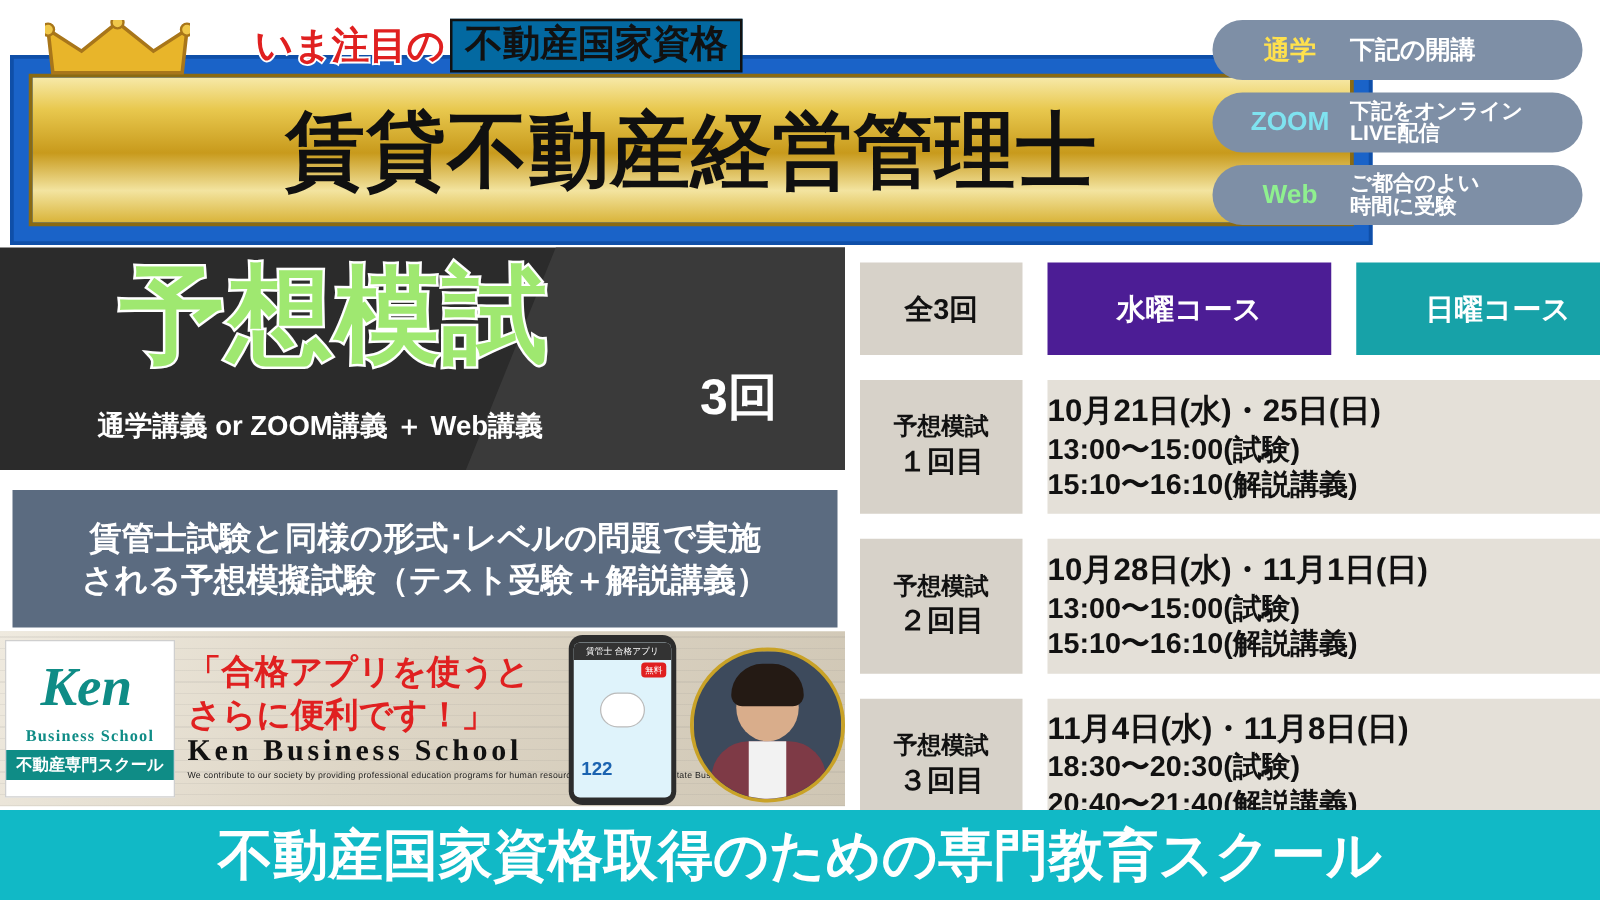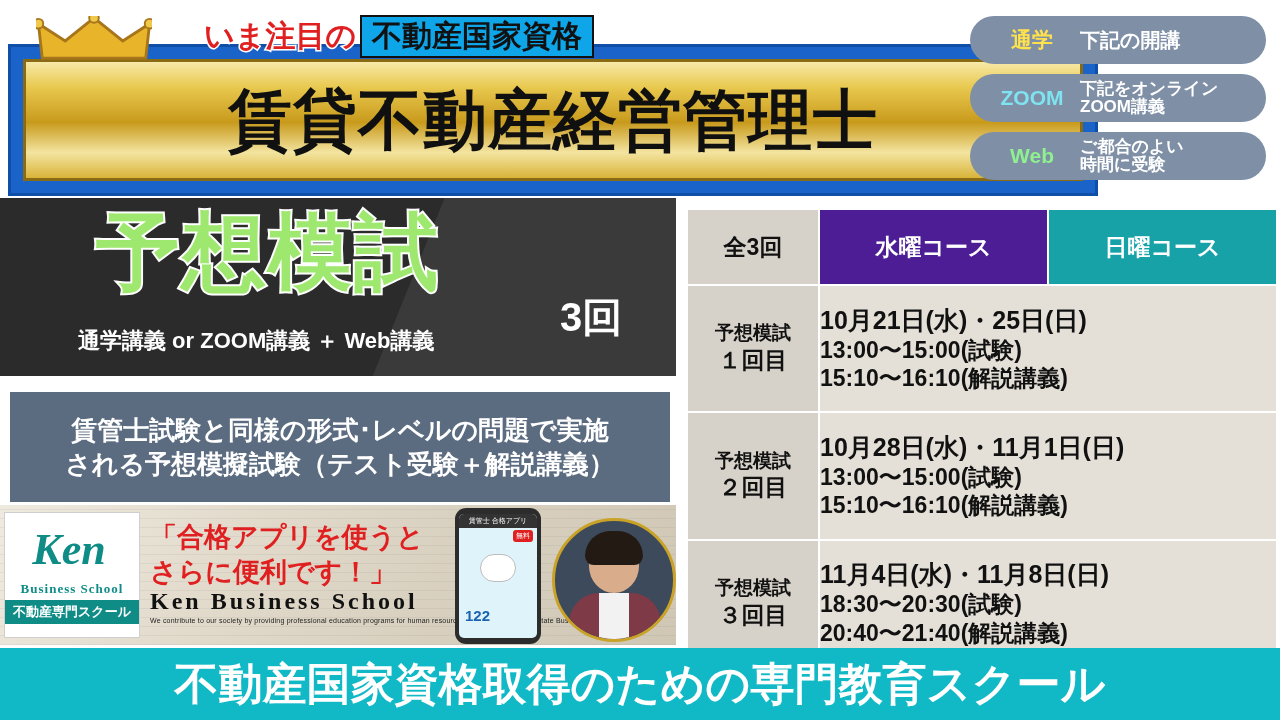--- a/index.html
+++ b/index.html
@@ -55,21 +55,21 @@
   }
   .ribbon-pre {
     font-size: 30px; font-weight: bold;
     color: #e02020;
     -webkit-text-stroke: 3px #ffffff;
     paint-order: stroke fill;
     white-space: nowrap;
   }
   .ribbon-box {
     margin-left: 4px;
-    background: #0ea5e9;
+    background: #0369a1;
     border: 2px solid #111;
     padding: 2px 10px 4px 10px;
     font-size: 30px; font-weight: bold;
     color: #111;
     white-space: nowrap;
     line-height: 1.1;
   }
   .crown {
     position: absolute;
     left: 28px; top: 2px;
@@ -301,21 +301,21 @@
   }
 
   
   .table {
     position: absolute;
     left: 688px; top: 210px;
     width: 584px; height: 456px;
     display: grid;
     grid-template-columns: 130px 227px 227px;
     grid-template-rows: 74px 1fr 1fr 1fr;
-    gap: 2px;
+    gap: 20px;
   }
   .cell { display: flex; align-items: center; justify-content: center; }
   .th-count {
     background: #d7d2c9; color: #111;
     font-size: 23px; font-weight: bold;
   }
   .th-wed {
     background: #4c1d95; color: #ffffff;
     font-size: 23px; font-weight: bold;
   }
@@ -382,21 +382,21 @@
 
   <div class="pills">
     <div class="pill">
       <span class="pill-key c-yellow">通学</span>
       <span class="pill-val">下記の開講</span>
     </div>
     <div class="pill">
       <span class="pill-key c-cyan">ZOOM</span>
       <span class="pill-val two">
         <span class="l2">下記をオンライン</span>
-        <span class="l2">ZOOM講義</span>
+        <span class="l2">LIVE配信</span>
       </span>
     </div>
     <div class="pill">
       <span class="pill-key c-green">Web</span>
       <span class="pill-val two">
         <span class="l2">ご都合のよい</span>
         <span class="l2">時間に受験</span>
       </span>
     </div>
   </div>

